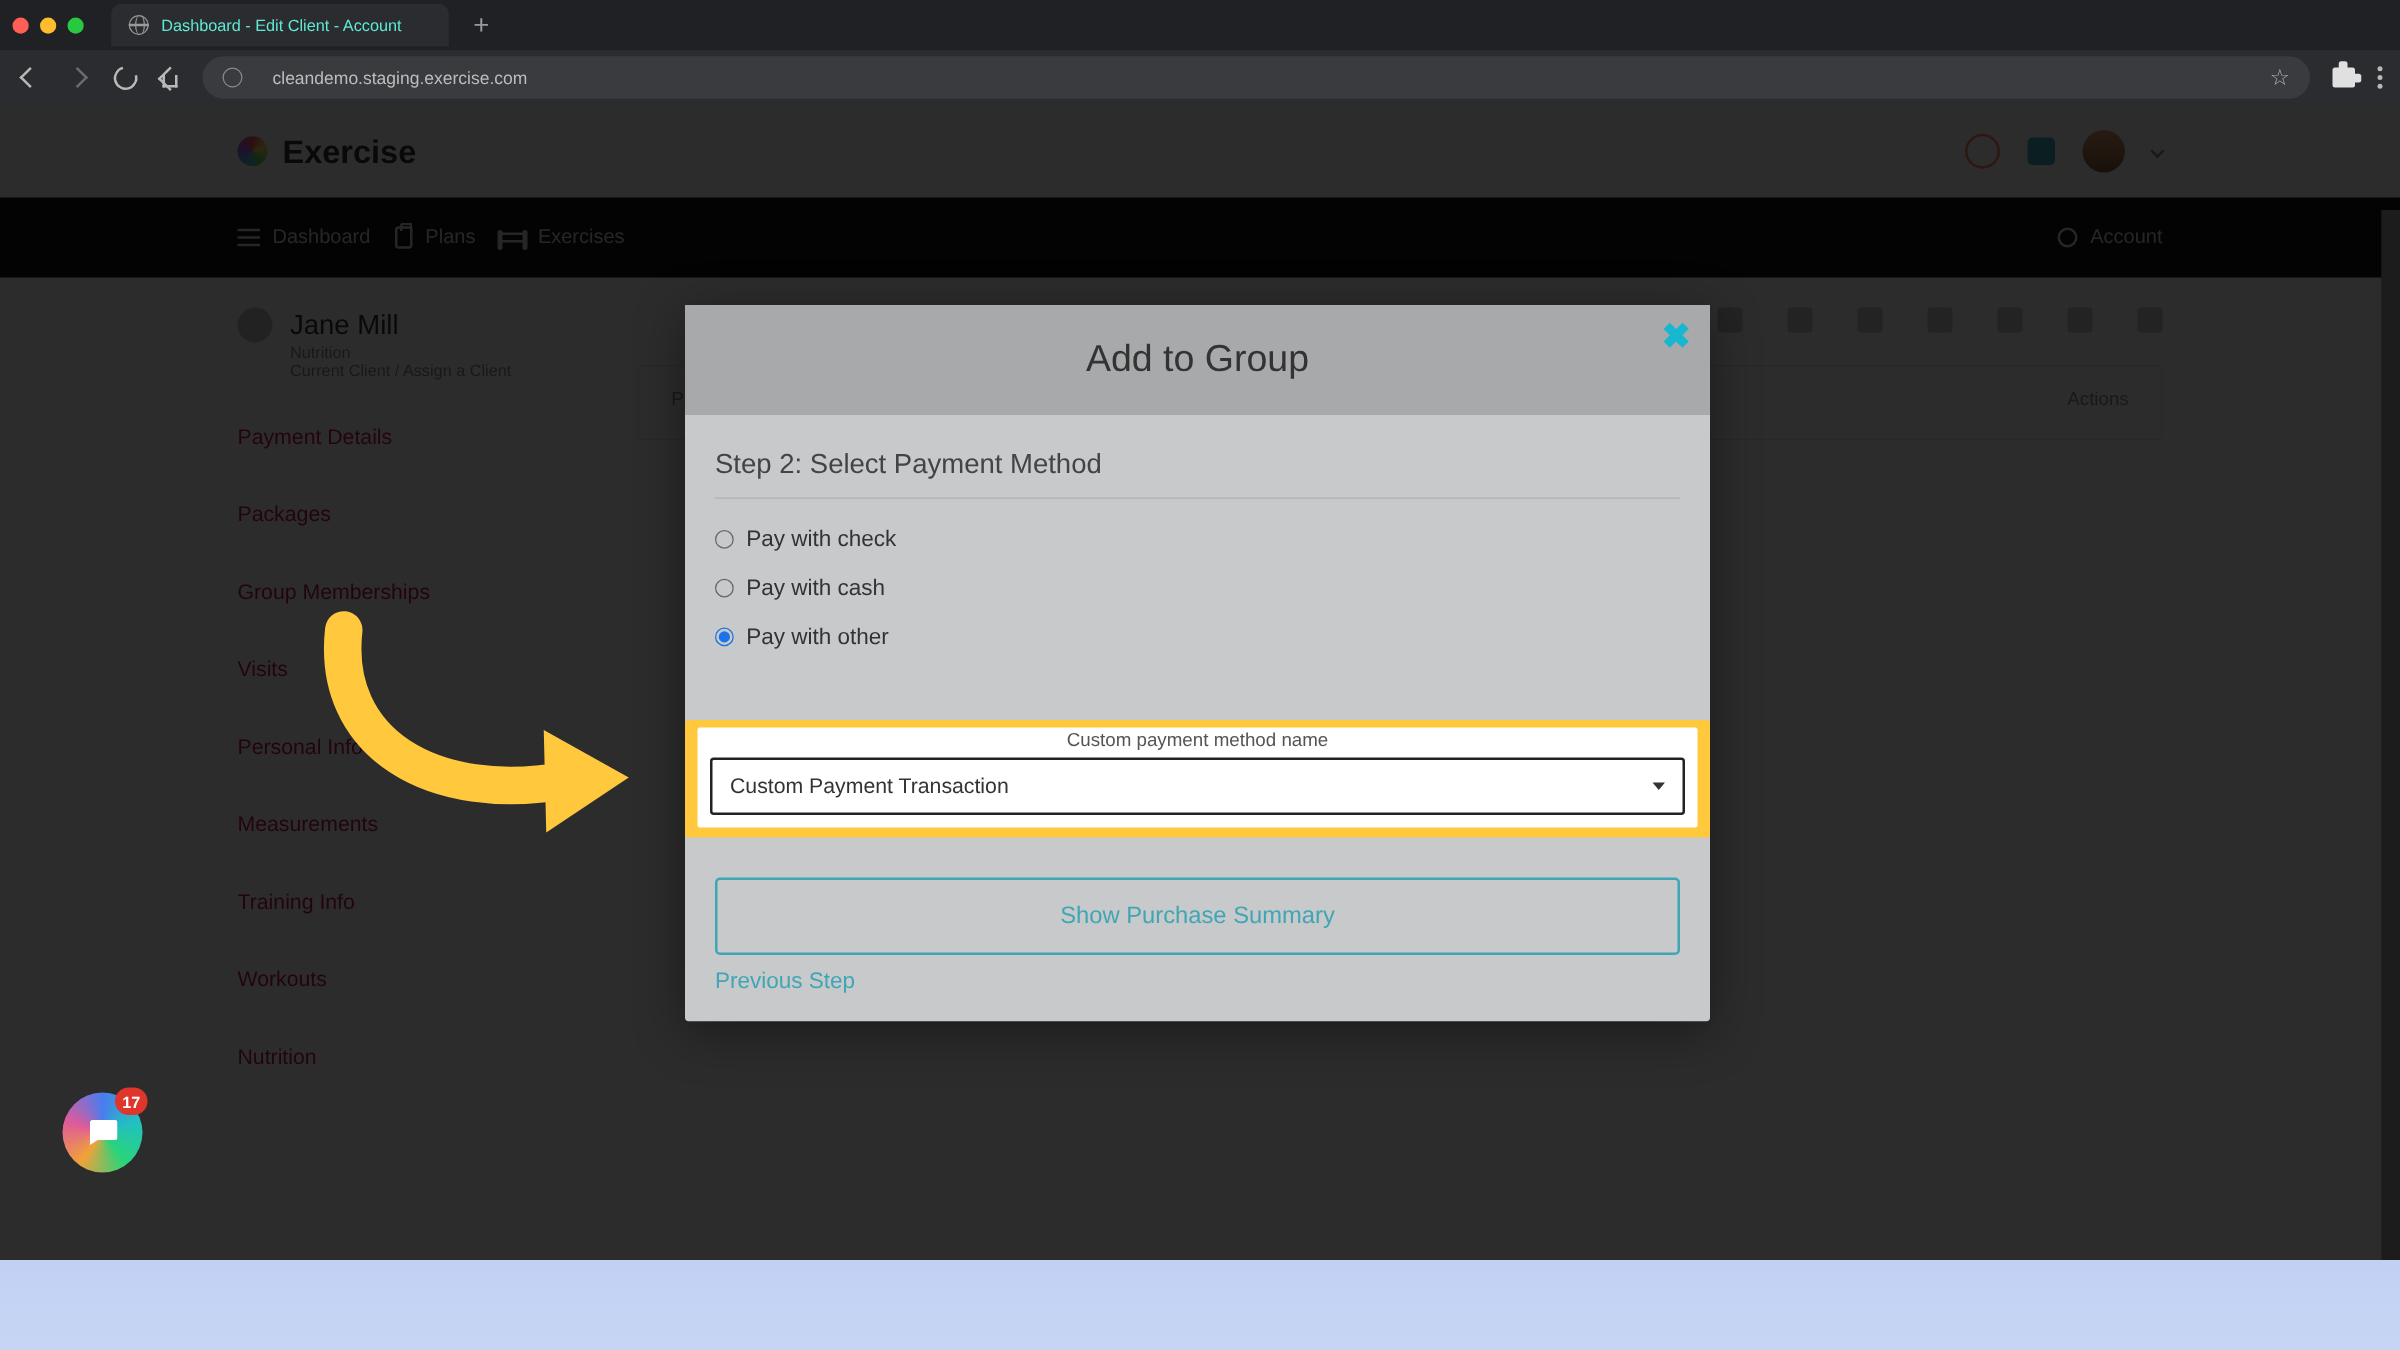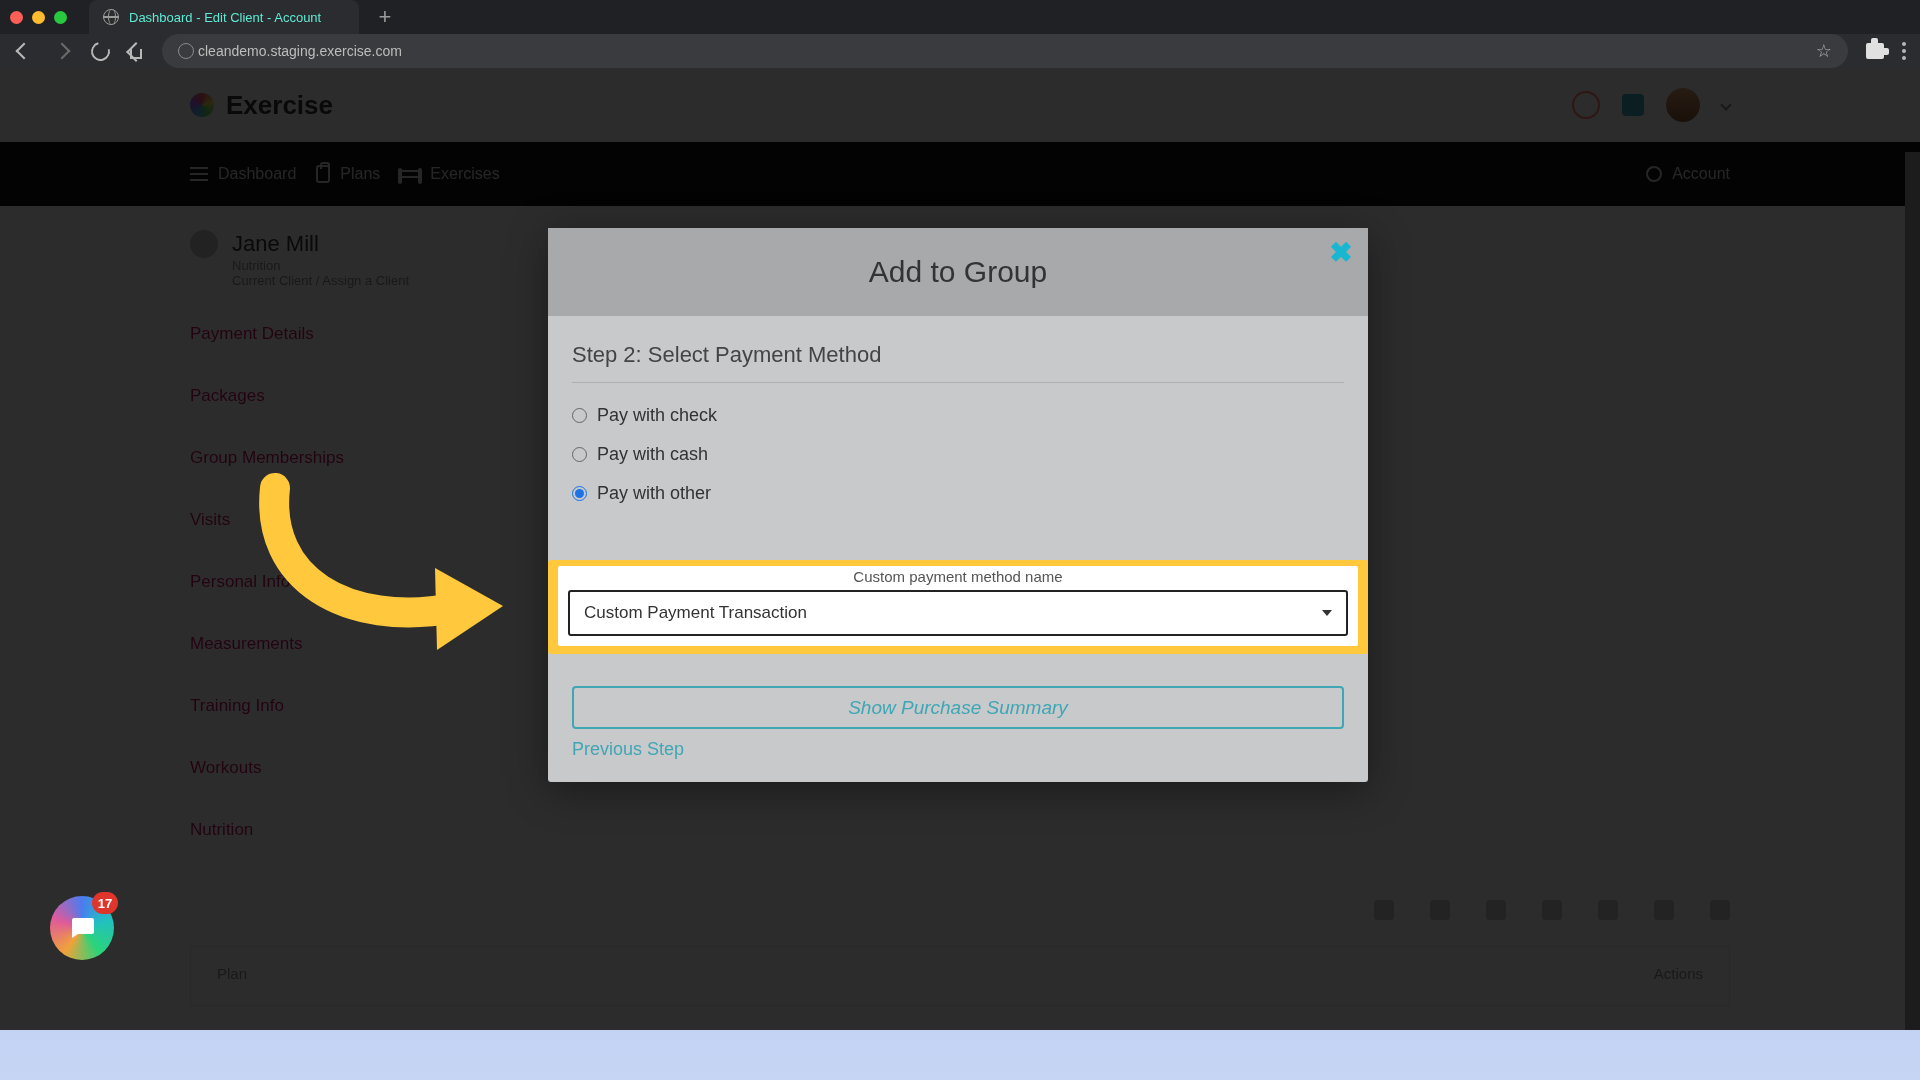--- a/index.html
+++ b/index.html
@@ -31,21 +31,21 @@
   .tab .globe::after{content:"";position:absolute;top:50%;left:-1px;right:-1px;height:1.5px;background:#9a9a9a;margin-top:-1px;}
   .newtab{color:#9a9a9a;font-size:22px;width:28px;text-align:center;}
   .toolbar{height:44px;background:var(--browser-bg);display:flex;align-items:center;padding:0 14px;gap:18px;}
   .navbtn{width:20px;height:20px;display:flex;align-items:center;justify-content:center;color:#b8b8b8;}
   .arrow-l::before{content:"";width:10px;height:10px;border-left:2px solid currentColor;border-bottom:2px solid currentColor;transform:rotate(45deg);}
   .arrow-r::before{content:"";width:10px;height:10px;border-right:2px solid #6b6b6b;border-top:2px solid #6b6b6b;transform:rotate(45deg);}
   .reload::before{content:"";width:15px;height:15px;border:2px solid #b8b8b8;border-radius:50%;border-top-color:transparent;transform:rotate(30deg);}
   .home-ic{width:16px;height:16px;position:relative;}
   .home-ic::before{content:"";position:absolute;top:2px;left:50%;width:12px;height:12px;border:2px solid #b8b8b8;border-top:none;border-right:none;transform:translateX(-50%) rotate(45deg) ;}
   .home-ic::after{content:"";position:absolute;bottom:0;left:2px;right:2px;height:8px;border:2px solid #b8b8b8;border-top:none;}
-  .urlbar{flex:1;height:34px;background:var(--url-bg);border-radius:17px;display:flex;align-items:center;padding:0 16px;gap:4px;color:#bdbdbd;font-size:14px;}
+  .urlbar{flex:1;height:34px;background:var(--url-bg);border-radius:17px;display:flex;align-items:center;padding:0 16px;gap:24px;color:#bdbdbd;font-size:14px;}
   .urlbar .globe{width:16px;height:16px;border:1.5px solid #8a8a8a;border-radius:50%;position:relative;}
   .star{color:#b0b0b0;margin-left:auto;font-size:18px;}
   .ext{width:18px;height:16px;background:#e0e0e0;position:relative;border-radius:2px;}
   .ext::before{content:"";position:absolute;top:-5px;left:5px;width:7px;height:7px;background:#e0e0e0;border-radius:2px;}
   .ext::after{content:"";position:absolute;top:5px;right:-5px;width:7px;height:7px;background:#e0e0e0;border-radius:2px;}
   .kebab{display:flex;flex-direction:column;gap:3px;}
   .kebab span{width:4px;height:4px;background:#b8b8b8;border-radius:50%;}
 
   
   .app{position:relative;flex:1;background:#f5f5f5;}
@@ -63,21 +63,21 @@
   .nav-item{display:flex;align-items:center;gap:10px;color:#cfd1d2;font-size:16px;}
   .nav-ic{width:18px;height:14px;}
   .menu-ic{background:linear-gradient(#cfd1d2,#cfd1d2) 0 0/100% 2px no-repeat,linear-gradient(#cfd1d2,#cfd1d2) 0 6px/100% 2px no-repeat,linear-gradient(#cfd1d2,#cfd1d2) 0 12px/100% 2px no-repeat;}
   .clip-ic{width:14px;height:18px;border:2px solid #cfd1d2;border-radius:3px;position:relative;}
   .clip-ic::before{content:"";position:absolute;top:-5px;left:2px;width:6px;height:5px;border:2px solid #cfd1d2;border-radius:3px 3px 0 0;border-bottom:none;}
   .dumb-ic{width:20px;height:8px;border-top:2px solid #cfd1d2;border-bottom:2px solid #cfd1d2;position:relative;}
   .dumb-ic::before,.dumb-ic::after{content:"";position:absolute;top:-4px;width:4px;height:16px;background:#cfd1d2;border-radius:2px;}
   .dumb-ic::before{left:-2px;} .dumb-ic::after{right:-2px;}
   .user-ic{width:16px;height:16px;border:2px solid #cfd1d2;border-radius:50%;}
 
-  .app-body{padding:24px 190px;display:flex;gap:60px;flex-direction:column;}
+  .app-body{padding:24px 190px;display:flex;gap:60px;}
   .client-col{width:260px;}
   .client-hdr{display:flex;align-items:center;gap:14px;}
   .avatar-lg{width:28px;height:28px;border-radius:50%;background:#bbb;}
   .client-name{font-size:22px;color:#333;font-weight:400;}
   .client-sub{font-size:13px;color:#888;margin-left:42px;}
   .crumb{font-size:13px;color:#888;margin-left:42px;}
   .crumb a{color:#888;text-decoration:none;}
   .side-list{margin-top:36px;display:flex;flex-direction:column;gap:42px;}
   .side-item{color:#be185d;font-size:17px;}
 
@@ -99,21 +99,21 @@
   .hr{height:1px;background:#aeafb0;margin-bottom:22px;}
   .radio-row{display:flex;align-items:center;gap:10px;margin-bottom:18px;font-size:18px;color:#333;}
   .radio{appearance:none;width:15px;height:15px;border:1.5px solid #666;border-radius:50%;position:relative;cursor:pointer;margin:0;}
   .radio:checked{border-color:var(--radio-blue);}
   .radio:checked::after{content:"";position:absolute;inset:2px;border-radius:50%;background:var(--radio-blue);}
   .cc-row{margin-top:10px;font-size:17px;}
   .cc-bold{font-weight:700;color:#333;}
   .cc-link{color:var(--teal);font-weight:700;cursor:pointer;}
   .link{color:var(--teal);font-size:17px;cursor:pointer;}
   .help-ic{display:inline-flex;width:18px;height:18px;border-radius:50%;background:var(--teal);color:#fff;font-size:13px;align-items:center;justify-content:center;margin-left:4px;}
-  .summary-btn{margin-top:30px;width:100%;height:43px;border:2px solid var(--teal);border-radius:4px;background:transparent;color:var(--teal);font-size:19px;cursor:pointer;font-style:italic;}
+  .summary-btn{margin-top:30px;width:100%;height:62px;border:2px solid var(--teal);border-radius:4px;background:transparent;color:var(--teal);font-size:19px;cursor:pointer;}
   .prev-link{display:inline-block;margin-top:10px;color:var(--teal);font-size:18px;font-weight:500;cursor:pointer;}
 
   
   .hl-wrap{position:absolute;left:548px;top:492px;width:820px;height:94px;background:var(--yellow);border-radius:3px;padding:6px 10px 8px;}
   .hl-inner{width:100%;height:100%;background:#fff;border-radius:2px;padding:4px 10px 8px;text-align:center;}
   .hl-label{font-size:15px;color:#555;margin-bottom:3px;position:relative;top:-2px;}
   .combo{position:relative;width:100%;height:46px;border:2px solid #222;border-radius:3px;display:flex;align-items:center;padding:0 14px;font-size:17px;color:#333;background:#fff;cursor:pointer;}
   .combo::after{content:"";position:absolute;right:14px;top:50%;width:0;height:0;border-left:5px solid transparent;border-right:5px solid transparent;border-top:6px solid #333;transform:translateY(-50%);}
 
   

